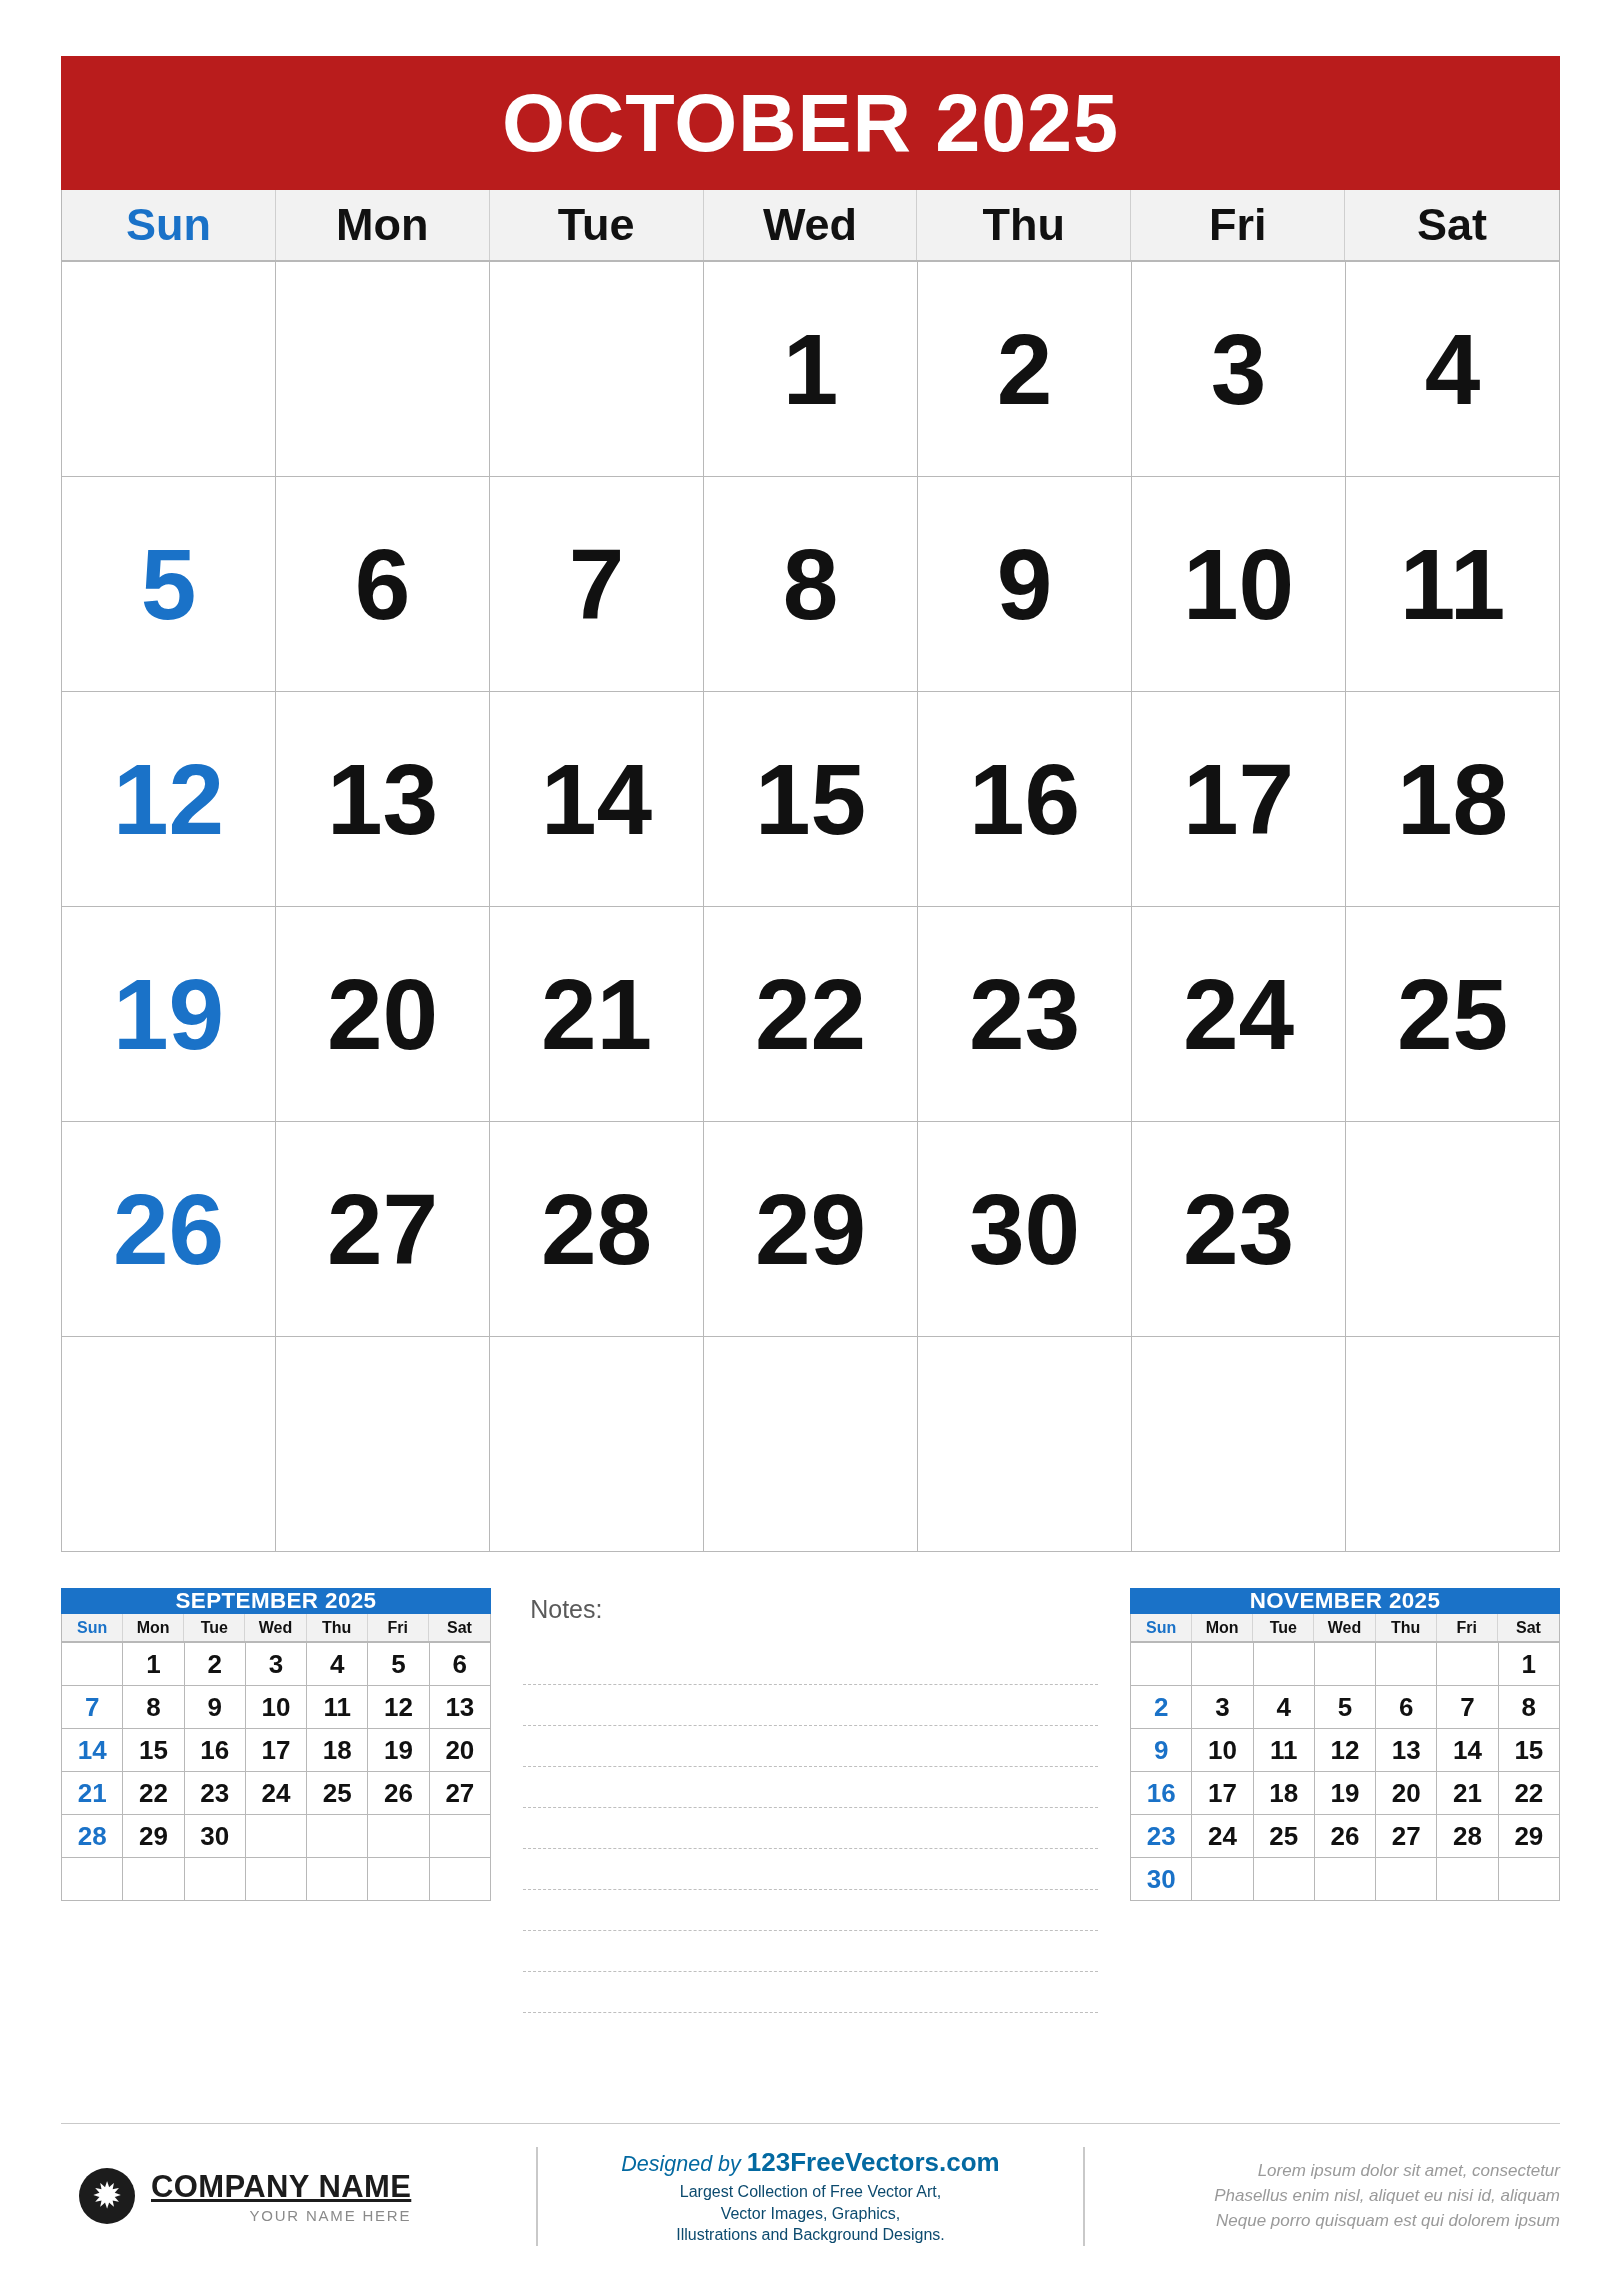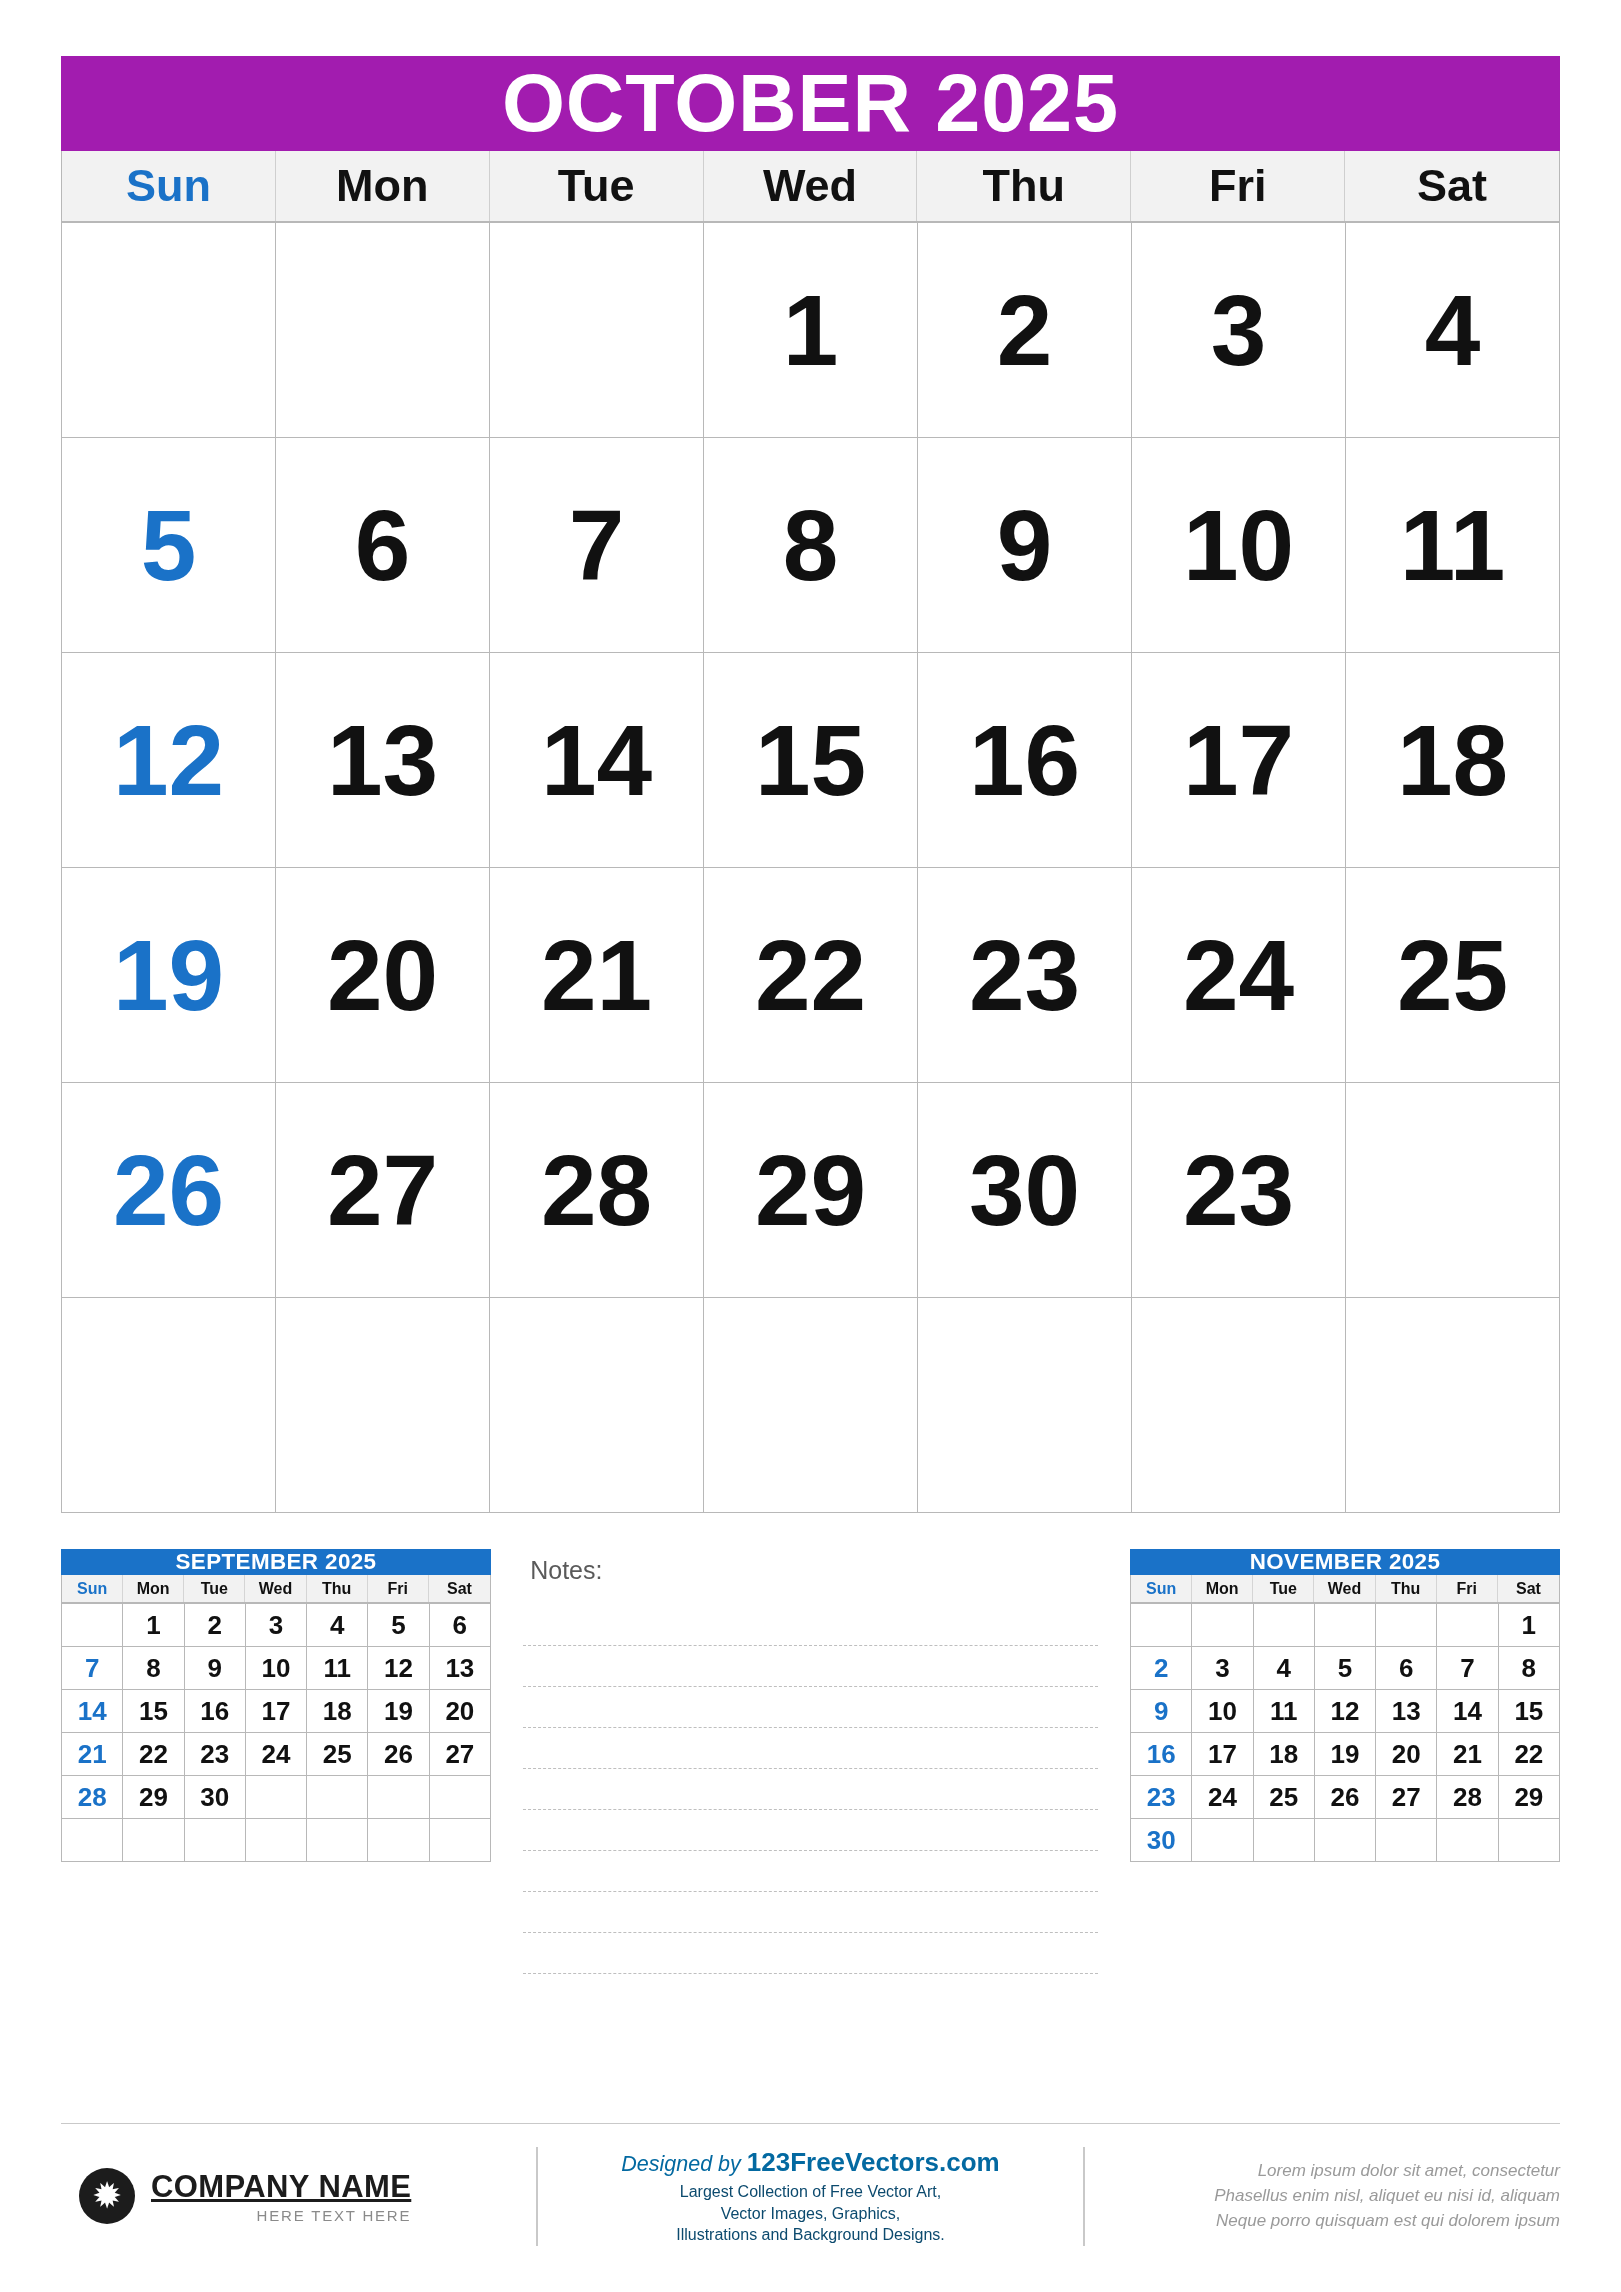--- a/index.html
+++ b/index.html
@@ -12,22 +12,22 @@
   .page {
     position: relative;
     width: 1621px;
     height: 2293px;
     background: #ffffff;
     padding: 56px 61px 36px 61px;
   }
 
   
   .main-title-bar {
-    background: #a21caf;
-    height: 95px;
+    background: #b91c1c;
+    height: 134px;
     display: flex;
     align-items: center;
     justify-content: center;
   }
   .main-title {
     color: #ffffff;
     font-size: 81px;
     font-weight: bold;
     letter-spacing: 0.9px;
   }
@@ -613,21 +613,21 @@
           <div class="mini-cell"></div>
         </div>
     </div>
   </div>
 
   <div class="footer">
     <div class="footer-left">
       <div class="logo-circle">✹</div>
       <div class="company-block">
         <div class="company-name">COMPANY NAME</div>
-        <div class="company-sub">HERE TEXT HERE</div>
+        <div class="company-sub">YOUR NAME HERE</div>
       </div>
     </div>
     <div class="footer-divider"></div>
     <div class="footer-mid">
       <div class="designed-by">
         <span>Designed by </span><b>123FreeVectors.com</b>
       </div>
       <div class="footer-desc">
         <div>Largest Collection of Free Vector Art,</div>
         <div>Vector Images, Graphics,</div>

